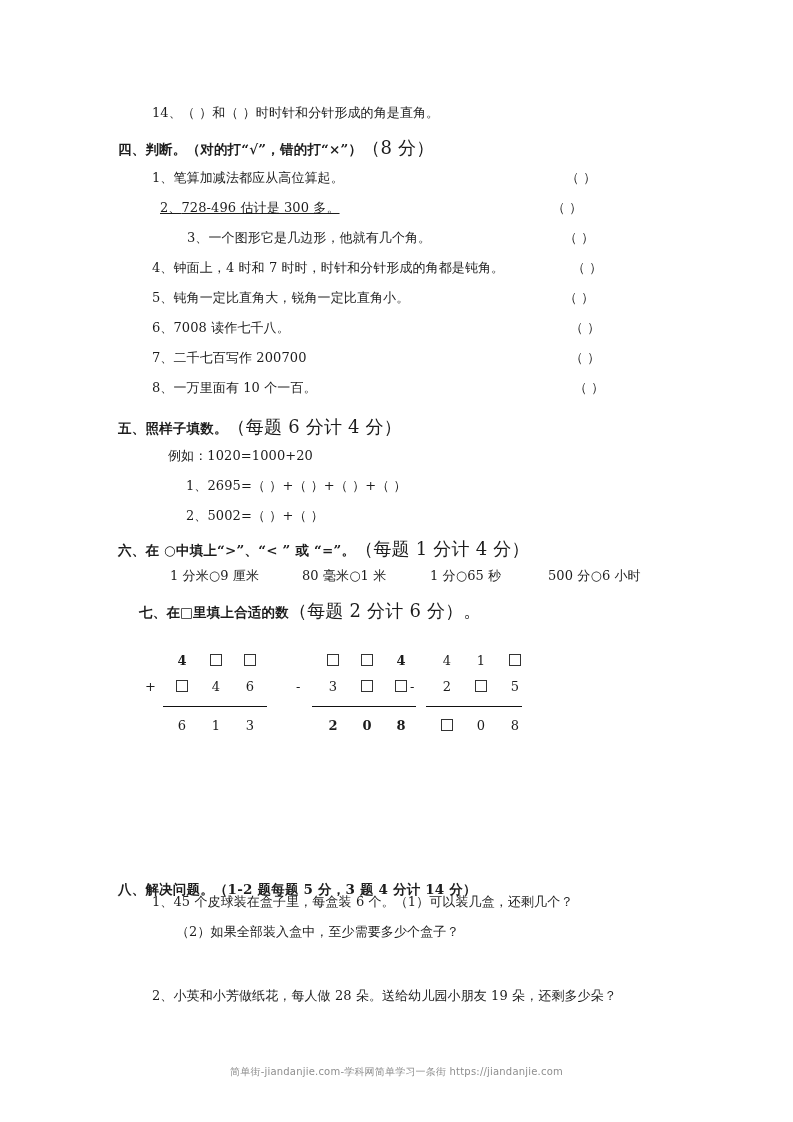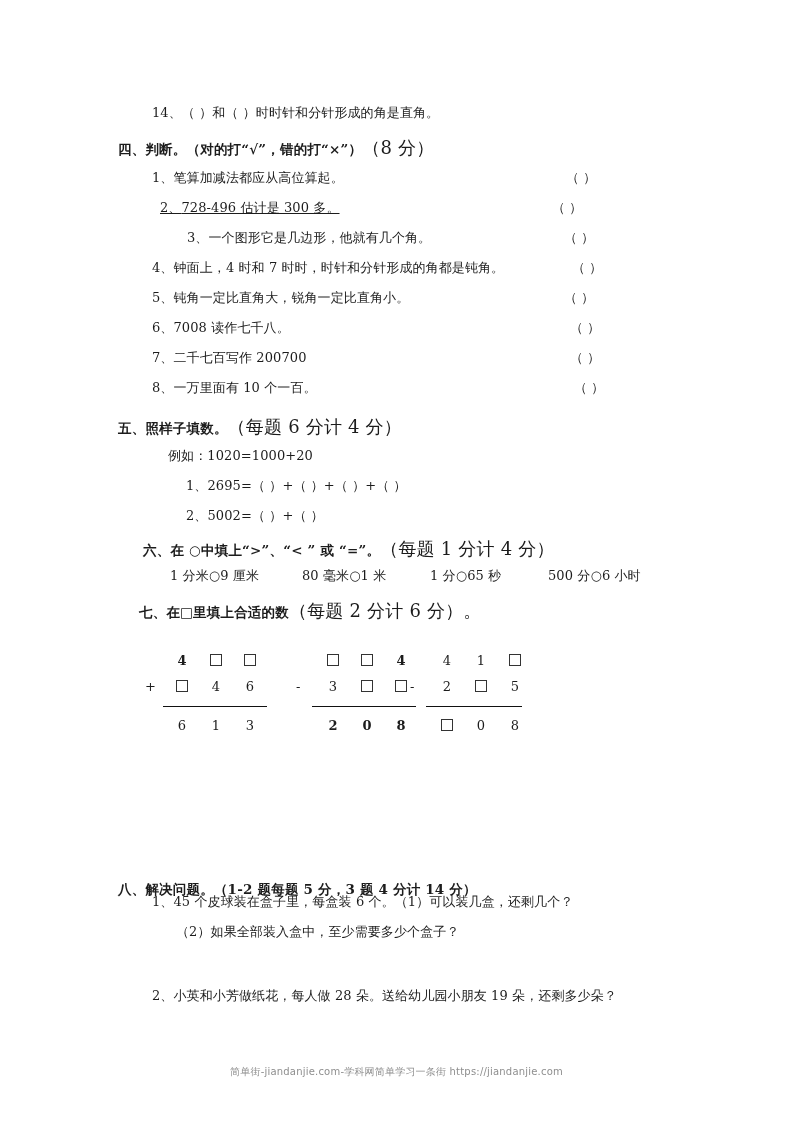--- a/index.html
+++ b/index.html
@@ -154,21 +154,21 @@
   <div class="abs qline" style="left:168px; top:447px;">例如：1020=1000+20</div>
 
   <div class="abs qline" style="left:186px; top:477px;">
     <span>1、</span><span>2695=（          ）+（          ）+（          ）+（          ）</span>
   </div>
 
   <div class="abs qline" style="left:186px; top:507px;">
     <span>2、</span><span>5002=（        ）+（        ）</span>
   </div>
 
-  <div class="abs sec-head" style="left:118px; top:537px;margin-left:25px;">
+  <div class="abs sec-head" style="left:118px; top:537px;">
     <span>六、在 ○中填上“&gt;”、“&lt; ” 或 “=”。</span><span class="pts">（每题 1 分计 4 分）</span>
   </div>
 
   <div class="abs qline" style="left:170px; top:567px;">1 分米○9 厘米</div>
   <div class="abs qline" style="left:302px; top:567px;">80 毫米○1 米</div>
   <div class="abs qline" style="left:430px; top:567px;">1 分○65 秒</div>
   <div class="abs qline" style="left:548px; top:567px;">500 分○6 小时</div>
 
   <div class="abs sec-head" style="left:118px; top:599px;margin-left:21px;">
     <span>七、在□里填上合适的数</span><span class="pts">（每题 2 分计 6 分）。</span>

